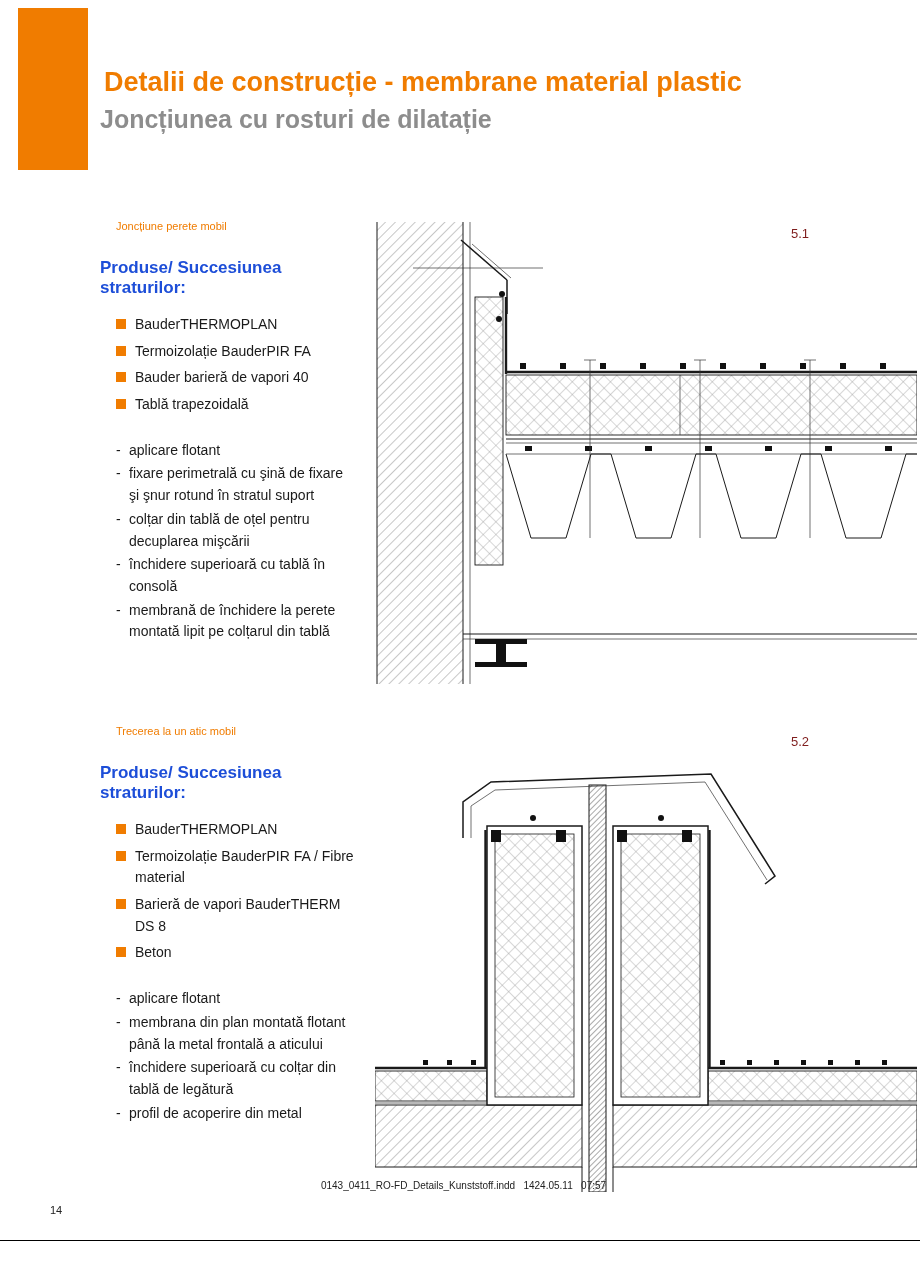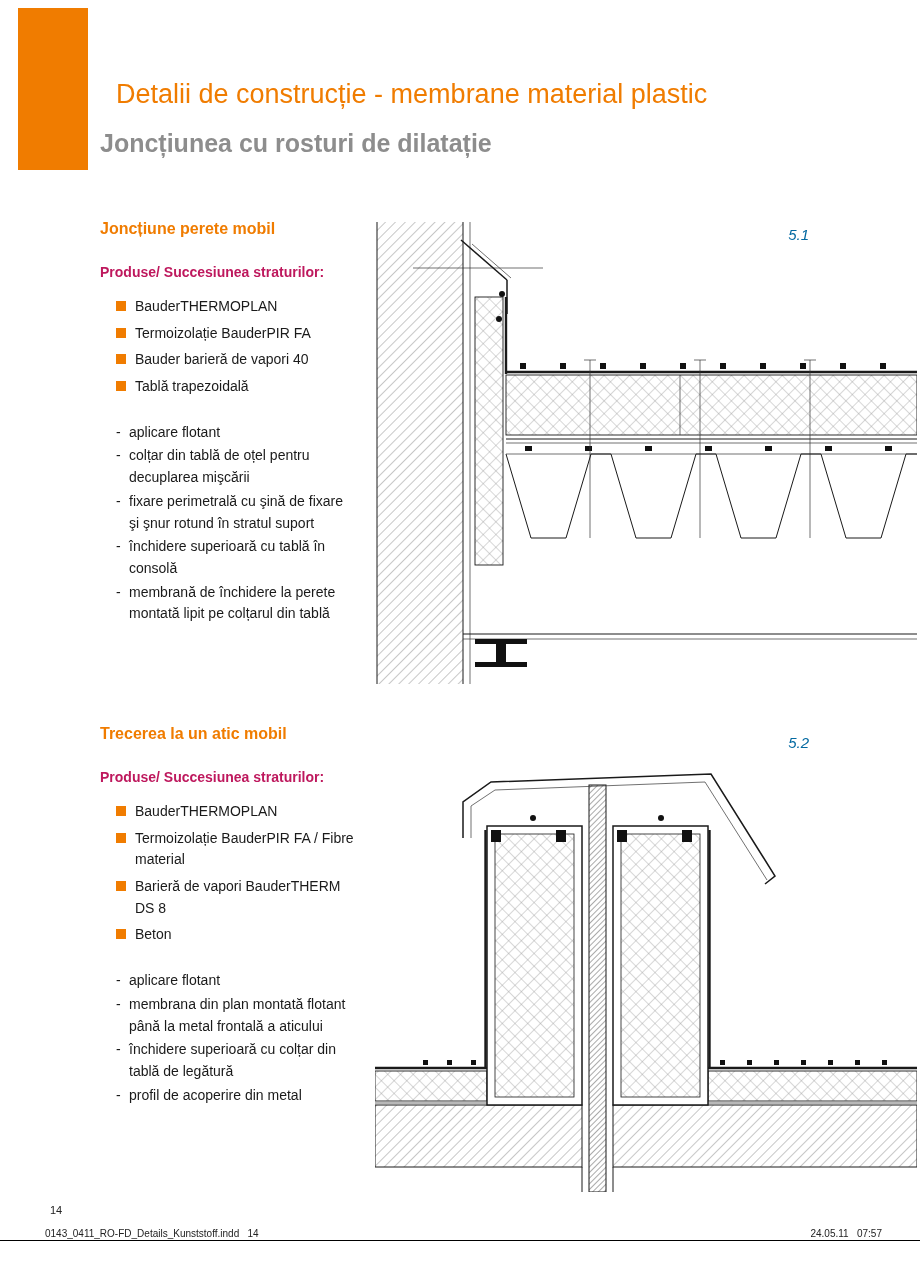--- a/index.html
+++ b/index.html
@@ -3,45 +3,45 @@
 <meta charset="utf-8">
 <style>
   html,body{margin:0;padding:0;background:#e8e8e8;}
   .page{
     position:relative;width:920px;height:1276px;background:#ffffff;
     font-family:"Liberation Sans", sans-serif;color:#1a1a1a;overflow:hidden;
     margin:0 auto;
   }
   .brand-block{position:absolute;left:18px;top:8px;width:70px;height:162px;background:#F07C00;}
   .page-header{position:absolute;left:100px;top:62px;right:30px;}
-  .page-header h1{margin:16px;font-size:27px;line-height:1.25;font-weight:normal;color:#F07C00;}
+  .page-header h1{margin:4px;font-size:27px;line-height:1.25;font-weight:bold;color:#F07C00;}
   .page-header h2{margin:4px 0 0 0;font-size:25px;line-height:1.2;font-weight:bold;color:#8D8D8D;}
 
   .detail-section{position:absolute;left:100px;width:820px;}
   .sec-1{top:220px;height:470px;}
   .sec-2{top:725px;height:470px;}
   .text-col{position:absolute;left:0;top:0;width:272px;}
-  .sec-heading{margin:0 0 26px 0;font-size:16px;font-weight:bold;color:#F07C00;}
-  .products-label{margin:0 0 9px 0;font-size:14px;font-weight:bold;color:#be185d;}
+  .sec-heading{margin:0 0 26px 16px;font-size:11px;font-weight:normal;color:#F07C00;}
+  .products-label{margin:0 0 9px 0;font-size:17px;font-weight:bold;color:#1d4ed8;}
   ul.products,ul.notes{list-style:none;margin:16px;padding:0;font-size:14px;line-height:1.55;}
   ul.products li{margin:0 0 5px 0;display:flex;align-items:flex-start;}
   .sq{flex:0 0 auto;width:10px;height:10px;background:#F07C00;margin:5px 9px 0 0;}
   ul.notes{margin-top:24px;}
   ul.notes li{position:relative;padding-left:13px;margin:0 0 2px 0;}
   ul.notes li::before{content:"-";position:absolute;left:0;top:0;}
 
   .fig{position:absolute;left:275px;width:542px;height:462px;margin:0;}
   .sec-1 .fig{top:2px;}
   .sec-2 .fig{top:5px;}
   .fig svg{display:block;width:542px;height:462px;}
-  .fig-label{position:absolute;top:4px;right:108px;font-size:15px;color:#0369a1;font-style:italic;}
+  .fig-label{position:absolute;top:4px;right:108px;font-size:13px;color:#7f1d1d;}
 
   .pagenum{position:absolute;left:50px;top:1204px;font-size:11px;color:#222;}
   .footer-rule{position:absolute;left:0;top:1240px;width:920px;height:1px;background:#000;}
-  .footer{position:absolute;left:45px;right:38px;top:1180px;font-size:10px;color:#222;display:flex;justify-content:space-between;margin-top:48px;}
+  .footer{position:absolute;left:45px;right:38px;top:1180px;font-size:10px;color:#222;display:flex;justify-content:center;}
   .footer span{white-space:pre;}
 
   
   .ln{stroke:#1a1a1a;stroke-width:1;fill:none;}
   .ln-thick{stroke:#1a1a1a;stroke-width:2.4;fill:none;}
   .ln-mid{stroke:#1a1a1a;stroke-width:1.5;fill:none;}
   .ln-thin{stroke:#333;stroke-width:0.7;fill:none;}
   .blk{fill:#111;stroke:none;}
 </style>
 </head>
@@ -73,22 +73,22 @@
             <span class="sq"></span>
             <span>Bauder barieră de vapori 40</span>
           </li>
         <li>
             <span class="sq"></span>
             <span>Tablă trapezoidală</span>
           </li>
       </ul>
       <ul class="notes">
         <li>aplicare flotant</li>
+        <li>fixare perimetrală cu şină de fixare şi şnur rotund în stratul suport</li>
         <li>colțar din tablă de oțel pentru decuplarea mişcării</li>
-        <li>fixare perimetrală cu şină de fixare şi şnur rotund în stratul suport</li>
         <li>închidere superioară cu tablă în consolă</li>
         <li>membrană de închidere la perete montată lipit pe colțarul din tablă</li>
       </ul>
     </div>
 
     <figure class="fig">
       <div class="fig-label">5.1</div>
       <svg viewBox="0 0 542 462">
         <defs>
           <pattern id="f1wall" width="7" height="7" patternUnits="userSpaceOnUse" patternTransform="rotate(45)">

